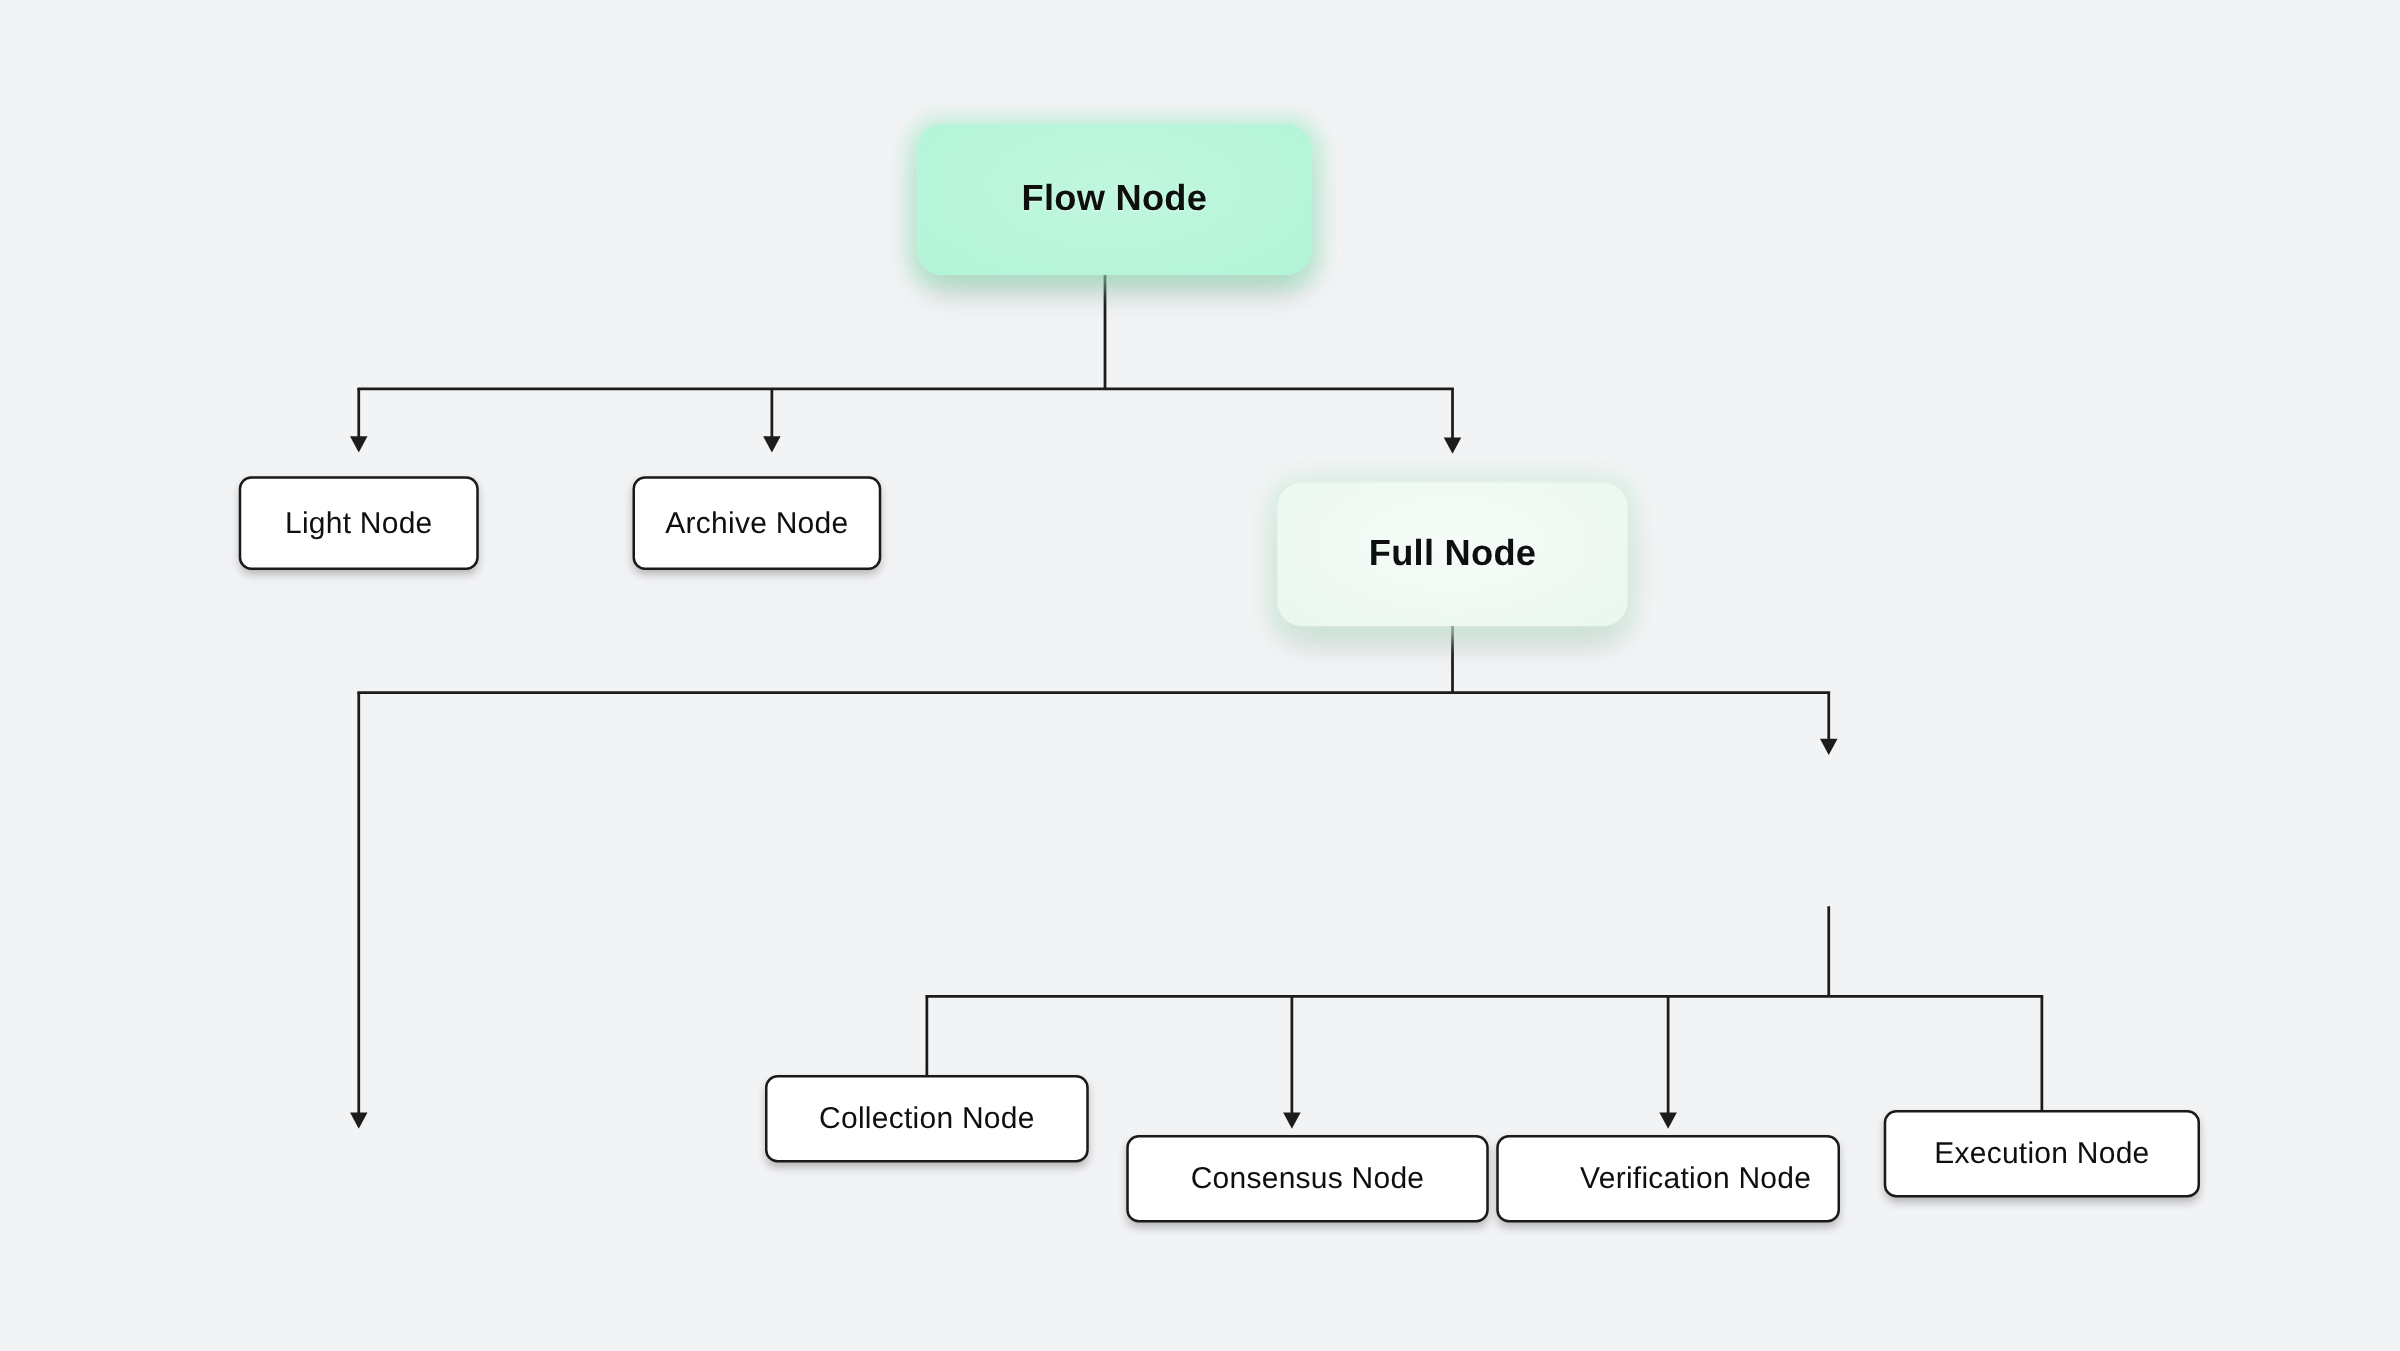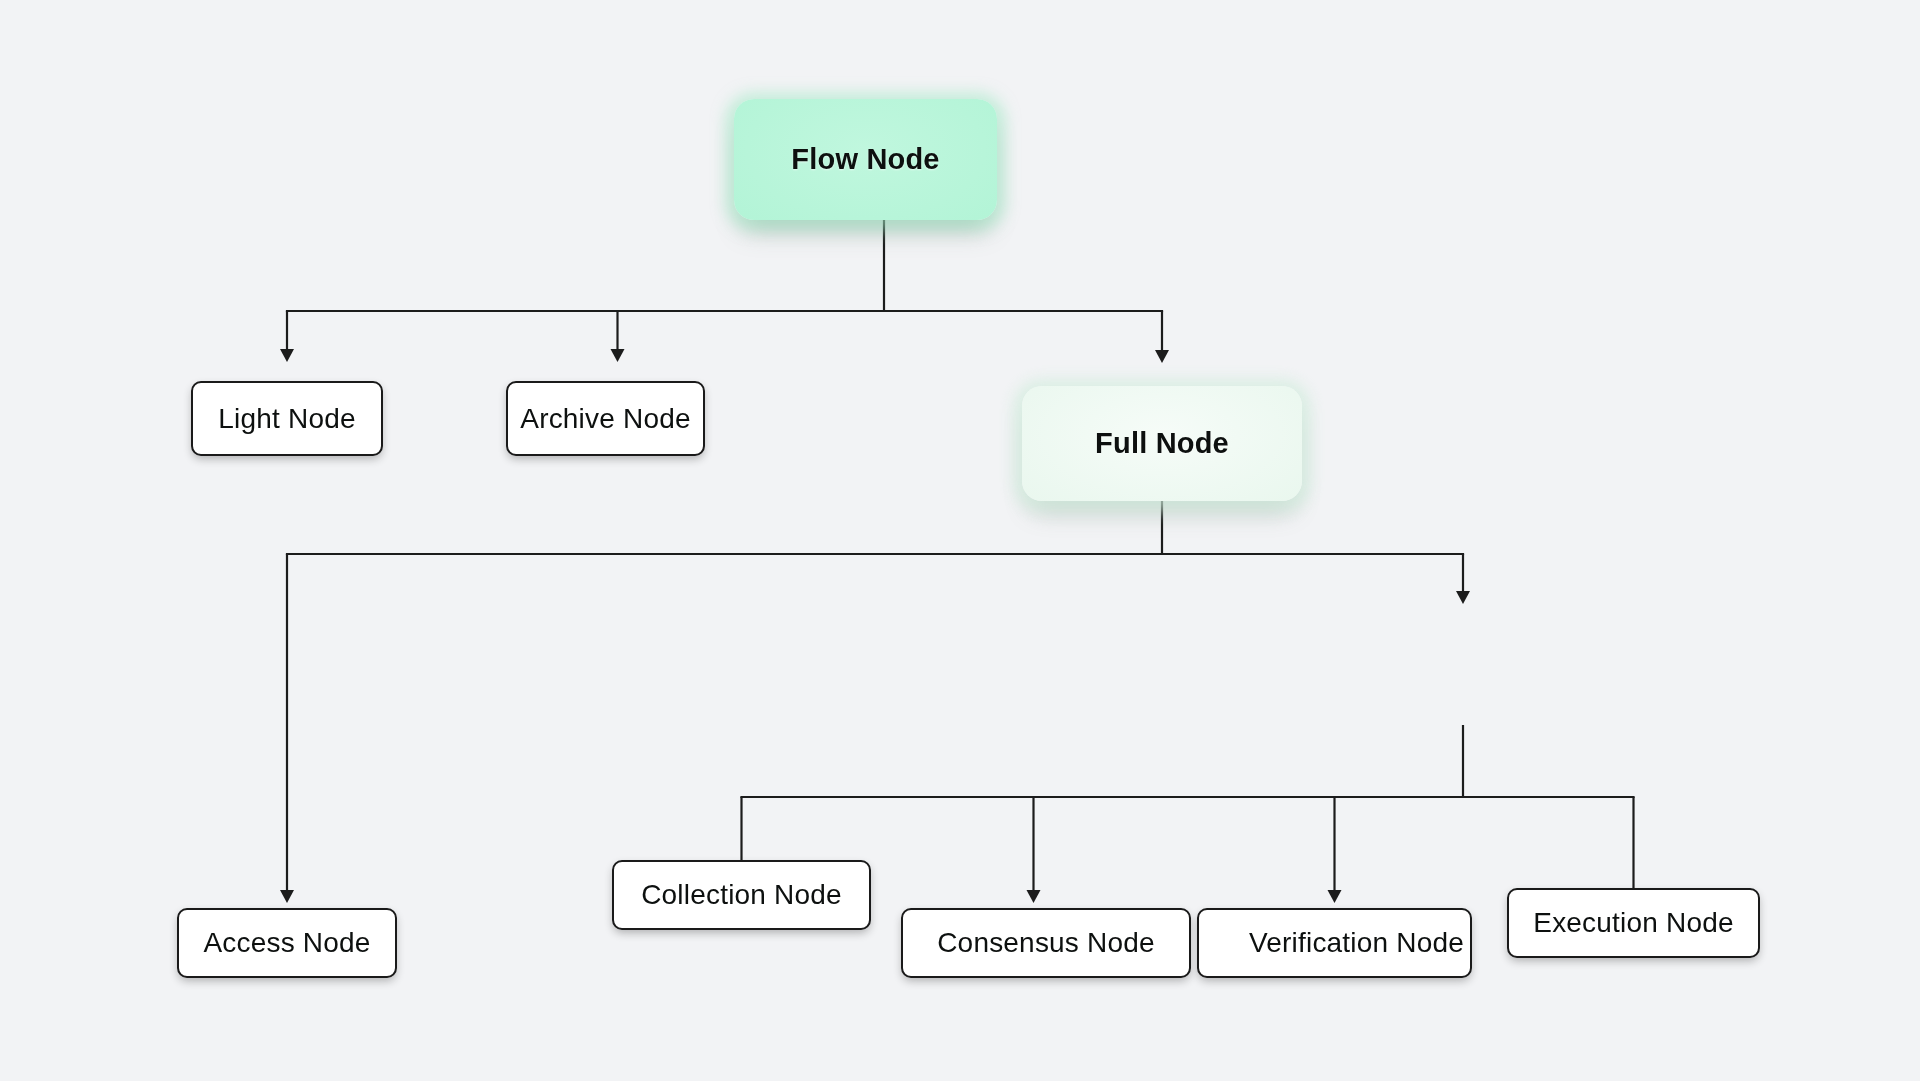--- a/index.html
+++ b/index.html
@@ -42,21 +42,21 @@
     white-space: nowrap;
   }
   .node-label {
     letter-spacing: 0.2px;
   }
   
   .node--plain {
     background: #ffffff;
     border: 2.5px solid #1a1a1a;
     border-radius: 10px;
-    font-size: 28px;
+    font-size: 24px;
     font-weight: 500;
     box-shadow: 0 4px 8px -1px rgba(30, 30, 30, 0.30);
   }
   
   .node--mint {
     background: radial-gradient(120% 150% at 50% 42%, #c0f7de 0%, #aef3d4 75%);
     border-radius: 20px;
     font-size: 29px;
     font-weight: 600;
     box-shadow: 0 2px 14px 9px rgba(158, 233, 196, 0.50),
@@ -110,34 +110,31 @@
       <line x1="741.5" y1="797" x2="741.5" y2="892" stroke="#1c1c1c" stroke-width="2.2"></line>
       <polygon points="734.5,890 748.5,890 741.5,903" fill="#1c1c1c"></polygon>
       <line x1="1033.5" y1="797" x2="1033.5" y2="892" stroke="#1c1c1c" stroke-width="2.2"></line>
       <polygon points="1026.5,890 1040.5,890 1033.5,903" fill="#1c1c1c"></polygon>
       <line x1="1334.5" y1="797" x2="1334.5" y2="892" stroke="#1c1c1c" stroke-width="2.2"></line>
       <polygon points="1327.5,890 1341.5,890 1334.5,903" fill="#1c1c1c"></polygon>
       <line x1="1633.5" y1="797" x2="1633.5" y2="892" stroke="#1c1c1c" stroke-width="2.2"></line>
       <polygon points="1626.5,890 1640.5,890 1633.5,903" fill="#1c1c1c"></polygon>
     </svg>
   <div class="nodes-layer">
-      <div class="node node--mint" style="left: 734px; top: 99px; width: 263px; height: 121px;">
+      <div class="node node--mint" style="left: 734px; top: 99px; width: 315px; height: 121px;">
         <span class="node-label">Flow Node</span>
       </div>
       <div class="node node--plain" style="left: 191px; top: 381px; width: 192px; height: 75px;">
         <span class="node-label">Light Node</span>
       </div>
       <div class="node node--plain" style="left: 506px; top: 381px; width: 199px; height: 75px;">
         <span class="node-label">Archive Node</span>
       </div>
       <div class="node node--pale" style="left: 1022px; top: 368px; width: 280px; height: 115px; margin-top: 18px;">
         <span class="node-label">Full Node</span>
-      </div>
-      <div class="node node--plain" style="left: 177px; top: 908px; width: 220px; height: 70px;">
-        <span class="node-label">Access Node</span>
       </div>
       <div class="node node--plain" style="left: 612px; top: 860px; width: 259px; height: 70px;">
         <span class="node-label">Collection Node</span>
       </div>
       <div class="node node--plain" style="left: 901px; top: 908px; width: 290px; height: 70px;">
         <span class="node-label">Consensus Node</span>
       </div>
       <div class="node node--plain" style="left: 1197px; top: 908px; width: 275px; height: 70px; padding-left: 44px;">
         <span class="node-label">Verification Node</span>
       </div>

